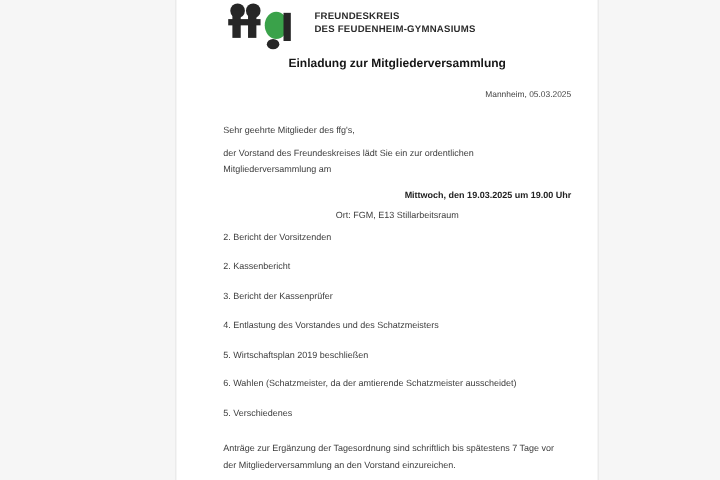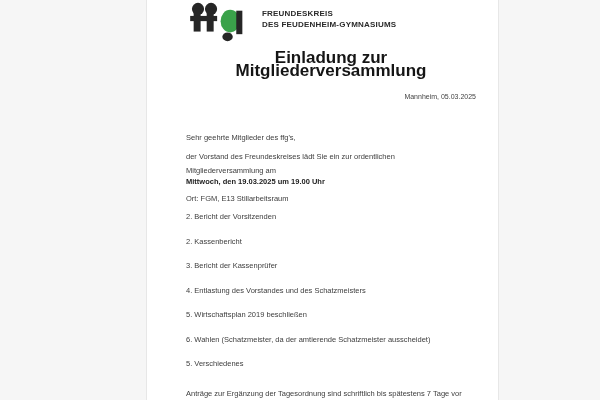--- a/index.html
+++ b/index.html
@@ -37,41 +37,42 @@
     margin-left: 12px;
     margin-top: 6px;
     font-size: 8px;
     font-weight: bold;
     color: #2b2b2b;
     letter-spacing: 0.2px;
     line-height: 11px;
   }
   .title {
     text-align: center;
-    font-size: 17px;
+    font-size: 10px;
     font-weight: bold;
     color: #151515;
     line-height: 13px;
   }
   .dateline {
     margin-top: 16px;
     text-align: right;
     font-size: 7px;
     line-height: 8px;
     color: #444444;
   }
-  .salutation { margin-top: 32px; line-height: 9px; }
+  .salutation { margin-top: 20px; line-height: 9px; }
   .intro { margin-top: 8px; line-height: 13.5px; }
   .meeting-datetime {
-    text-align: left;
+    margin-top: 10px;
+    text-align: right;
     font-weight: bold;
     color: #222222;
     line-height: 9px;
   }
-  .meeting-location { margin-top: 8px; line-height: 9px; }
+  .meeting-location { margin-top: 8px; text-align: center; line-height: 9px; }
   .agenda-heading { margin-top: 6px; text-decoration: underline; line-height: 9px; }
   .agenda-list .agenda-item { margin-top: 17px; line-height: 7.5px; }
   .agenda-list .agenda-item:first-of-type { margin-top: 10px; }
   .note { margin-top: 19px; line-height: 13.5px; }
   .closing { margin-top: 3px; line-height: 9px; }
 </style>
 </head>
 <body>
 
 <div class="stage">
@@ -117,17 +118,17 @@
 
         <p class="agenda-item">4. Entlastung des Vorstandes und des Schatzmeisters</p>
 
         <p class="agenda-item">5. Wirtschaftsplan 2019 beschließen</p>
 
         <p class="agenda-item">6. Wahlen (Schatzmeister, da der amtierende Schatzmeister ausscheidet)</p>
 
         <p class="agenda-item">5. Verschiedenes</p>
       </div>
 
-    <p class="note"><span>Anträge zur Ergänzung der Tagesordnung sind schriftlich bis spätestens 7 Tage vor</span><br></p>
+    <p class="note"><span>Anträge zur Ergänzung der Tagesordnung sind schriftlich bis spätestens 7 Tage vor</span><br><span>der Mitgliederversammlung an den Vorstand einzureichen.</span></p>
 
 
   </div>
 </div>
 
 </body></html>

